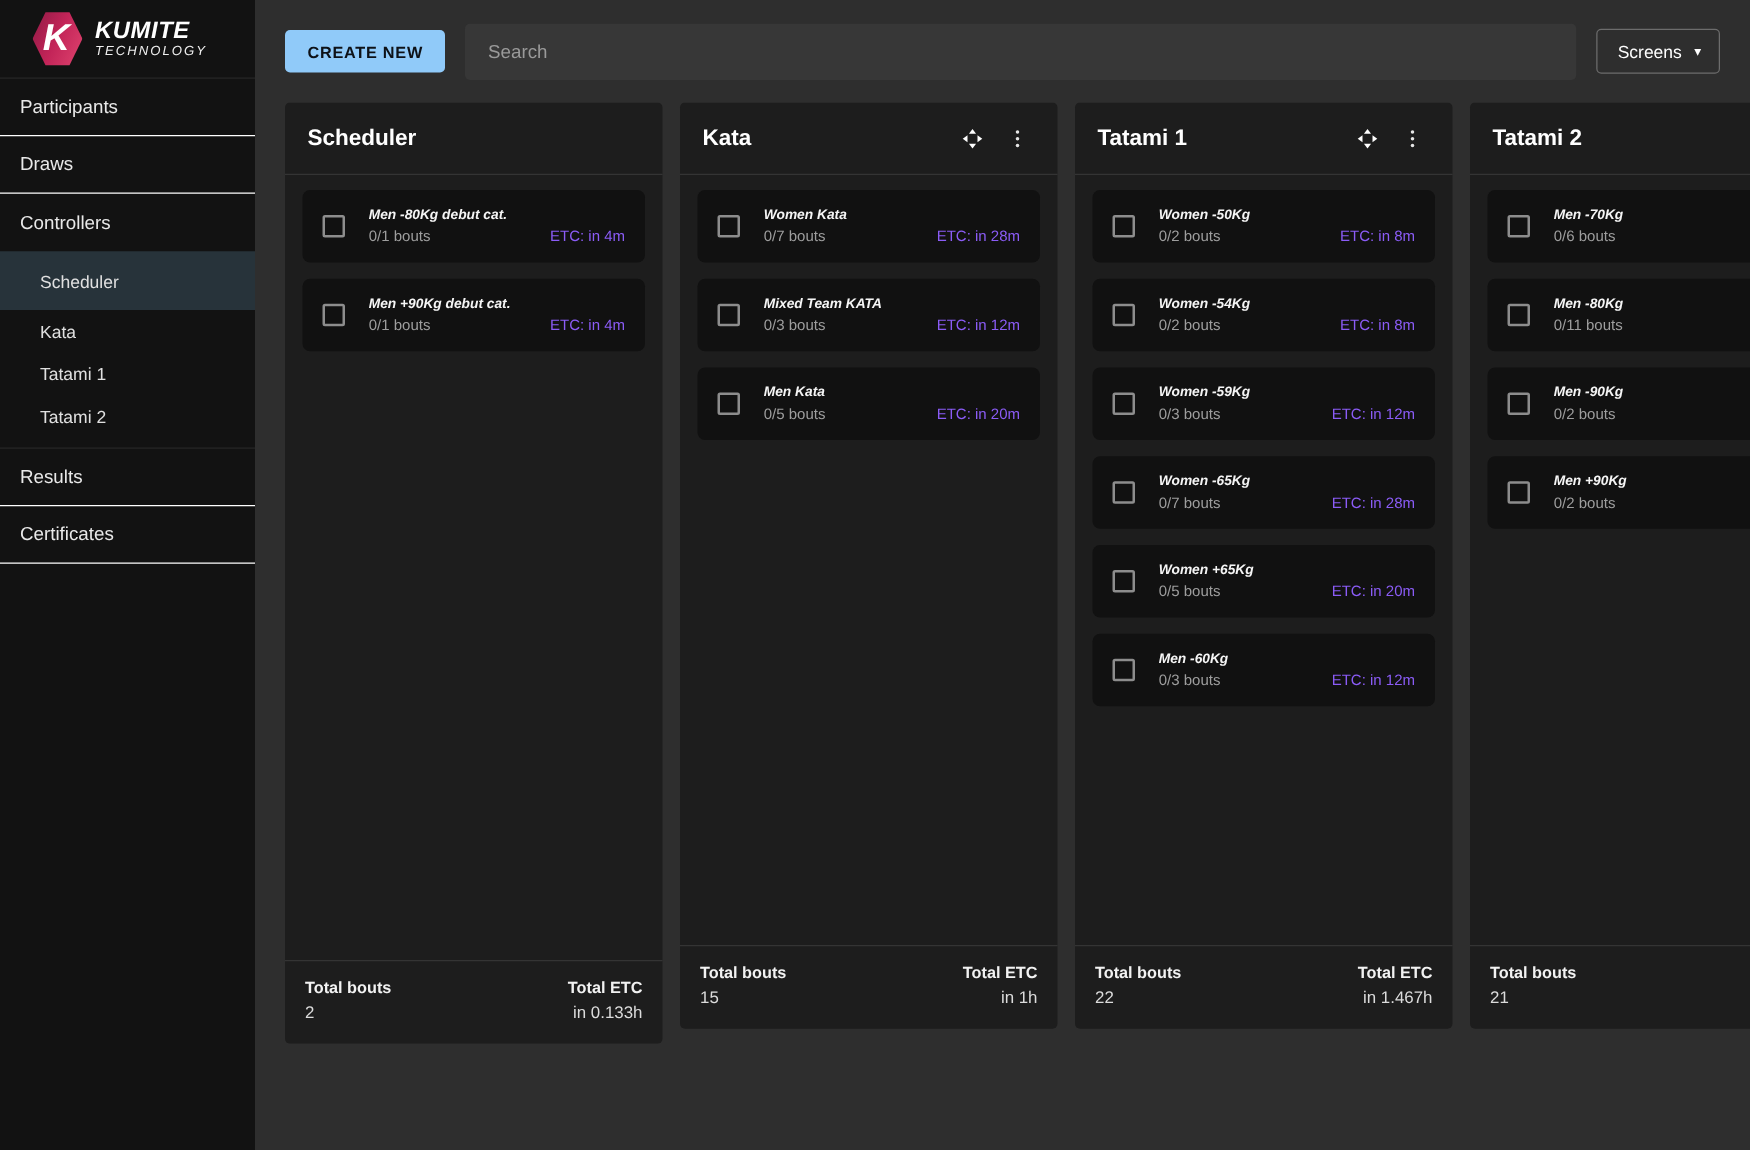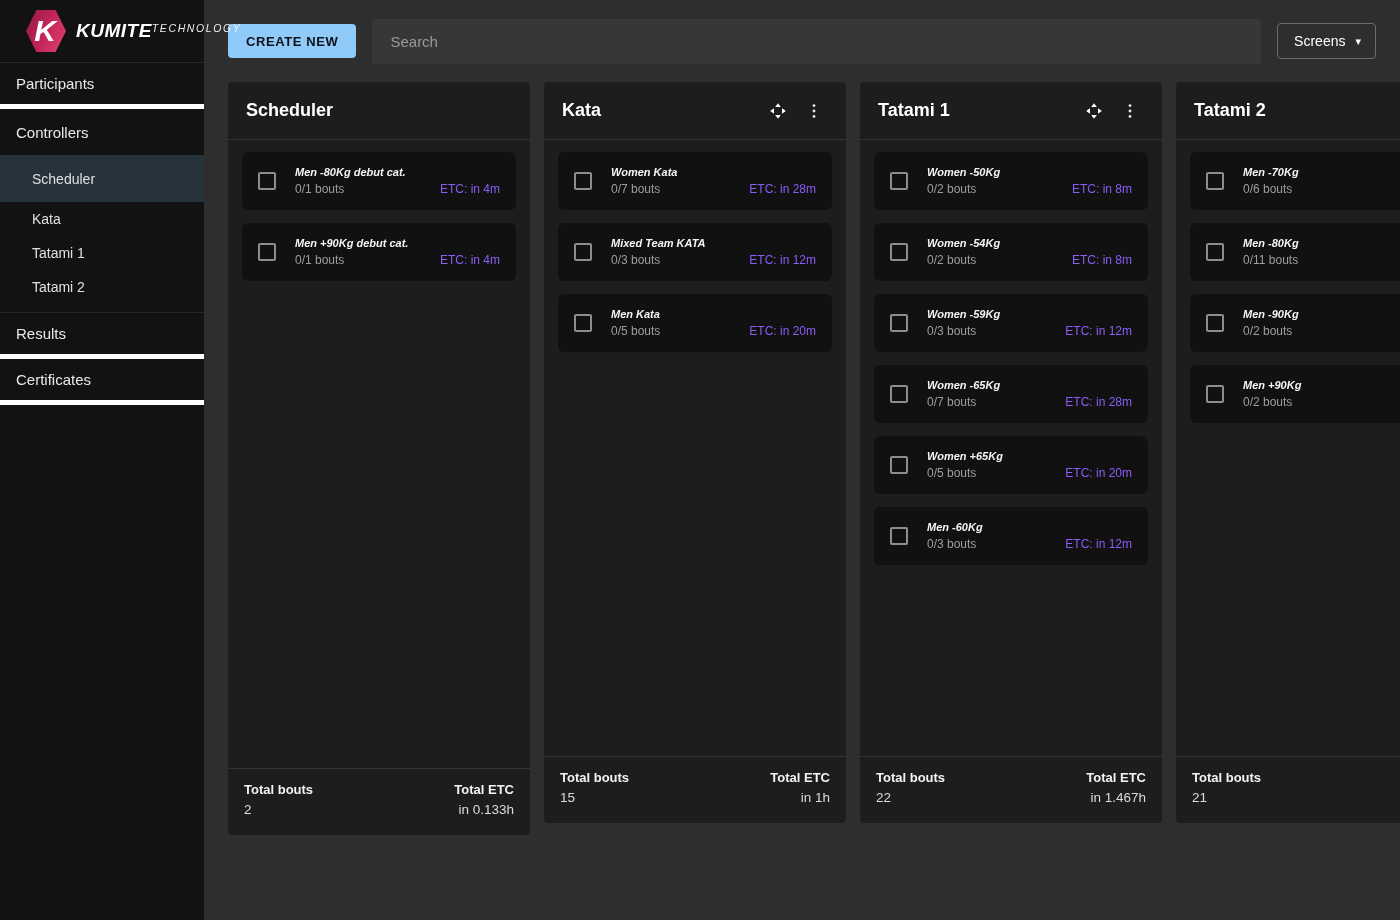--- a/index.html
+++ b/index.html
@@ -10,29 +10,29 @@
   .sidebar { position:absolute; left:0; top:0; width:204px; height:920px;
     background:#121212; z-index:2; }
   .logo-block { height:63px; display:flex; align-items:center; gap:10px;
     padding-left:26px; border-bottom:1px solid #262626; }
   .hex { width:40px; height:44px; position:relative; flex:0 0 auto;
     clip-path:polygon(26% 2%, 74% 2%, 100% 50%, 74% 98%, 26% 98%, 0% 50%);
     background:linear-gradient(115deg,#8f1a45 0%,#c22458 48%,#e0446f 100%);
     display:flex; align-items:center; justify-content:center; }
   .hex span { color:#fff; font-weight:800; font-style:italic; font-size:30px;
     line-height:1; transform:translateX(-1px); }
-  .logo-text { display:flex; flex-direction:row; line-height:1.05; }
+  .logo-text { display:flex; flex-direction:column; line-height:1.05; }
   .logo-name { color:#fff; font-weight:800; font-style:italic; font-size:19px;
     letter-spacing:0.5px; }
   .logo-tag { color:#efefef; font-style:italic; font-size:10.5px;
     letter-spacing:1.6px; margin-top:2px; }
 
   .nav { list-style:none; }
   .nav-item { height:46px; display:flex; align-items:center; padding-left:16px;
-    color:#e9e9e9; font-size:15px; border-bottom:5px solid #ffffff; cursor:pointer; }
+    color:#e9e9e9; font-size:15px; border-bottom:1px solid #ffffff; cursor:pointer; }
   .nav-item.no-border { border-bottom:none; }
   .subnav { list-style:none; border-bottom:1px solid #262626; padding-bottom:8px; }
   .subnav-item { height:34px; display:flex; align-items:center; padding-left:32px;
     color:#e0e0e0; font-size:14px; cursor:pointer; }
   .subnav-item.active { height:47px; background:#27333a; }
 
   
   .main { position:absolute; left:204px; top:0; right:0; bottom:0; }
   .page-header { height:63px; display:flex; align-items:center; padding-left:25px;
     border-bottom:1px solid #4a4a4a; }
@@ -92,20 +92,21 @@
     <div class="hex">
       <span>K</span>
     </div>
     <div class="logo-text">
       <span class="logo-name">KUMITE</span>
       <span class="logo-tag">TECHNOLOGY</span>
     </div>
   </div>
   <ul class="nav">
     <li class="nav-item">Participants</li>
+    <li class="nav-item">Draws</li>
     <li class="nav-item no-border">Controllers</li>
     <ul class="subnav">
       <li class="subnav-item active">Scheduler</li>
       <li class="subnav-item">Kata</li>
       <li class="subnav-item">Tatami 1</li>
       <li class="subnav-item">Tatami 2</li>
     </ul>
     <li class="nav-item">Results</li>
     <li class="nav-item">Certificates</li>
   </ul>

